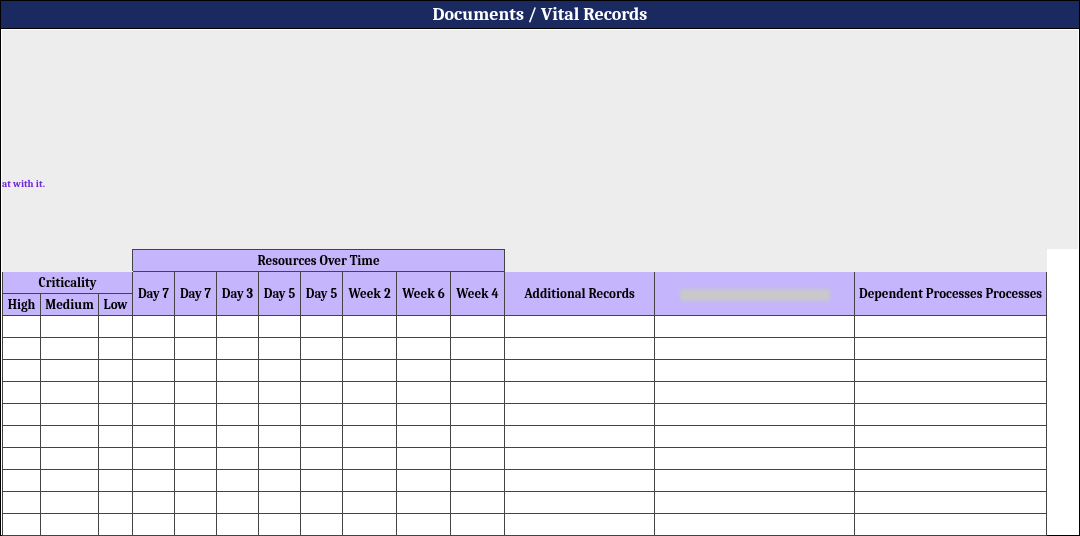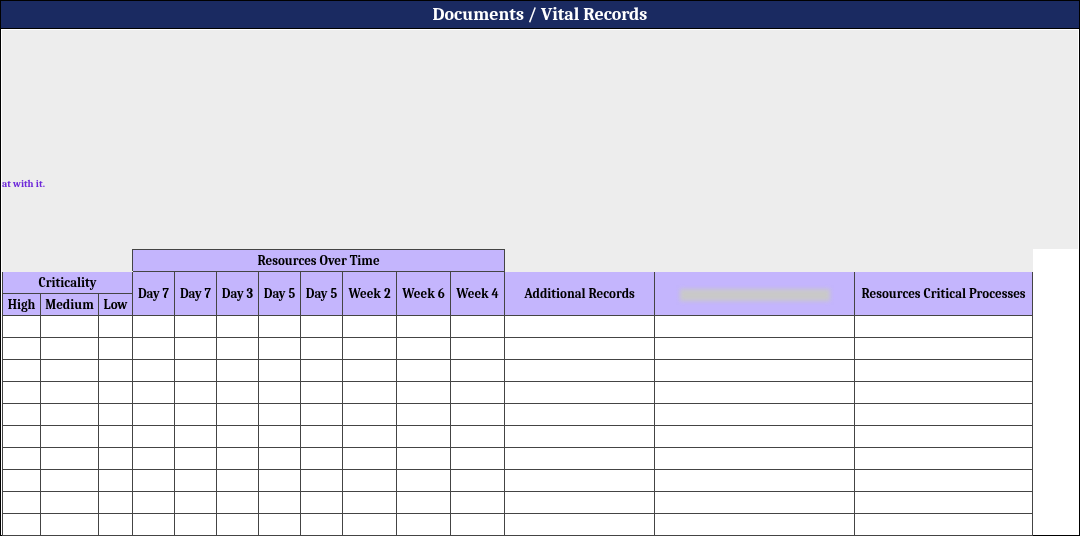--- a/index.html
+++ b/index.html
@@ -114,21 +114,21 @@
       <td class="hdr" rowspan="2" style="width:42px">Day 7</td>
       <td class="hdr" rowspan="2" style="width:42px">Day 7</td>
       <td class="hdr" rowspan="2" style="width:42px">Day 3</td>
       <td class="hdr" rowspan="2" style="width:42px">Day 5</td>
       <td class="hdr" rowspan="2" style="width:42px">Day 5</td>
       <td class="hdr" rowspan="2" style="width:54px">Week 2</td>
       <td class="hdr" rowspan="2" style="width:54px">Week 6</td>
       <td class="hdr" rowspan="2" style="width:54px">Week 4</td>
       <td class="hdr" rowspan="2" style="width:150px">Additional Records</td>
       <td class="hdr" rowspan="2" style="width:200px"><span class="redact"></span></td>
-      <td class="hdr" rowspan="2" style="width:178px">Resources Critical Processes</td>
+      <td class="hdr" rowspan="2" style="width:178px">Dependent Processes Processes</td>
     </tr>
 
     <tr>
       <td class="hdr" style="width:38px">High</td>
       <td class="hdr" style="width:58px">Medium</td>
       <td class="hdr" style="width:34px">Low</td>
     </tr>
 
     </tbody>
       <tbody id="data-rows">

